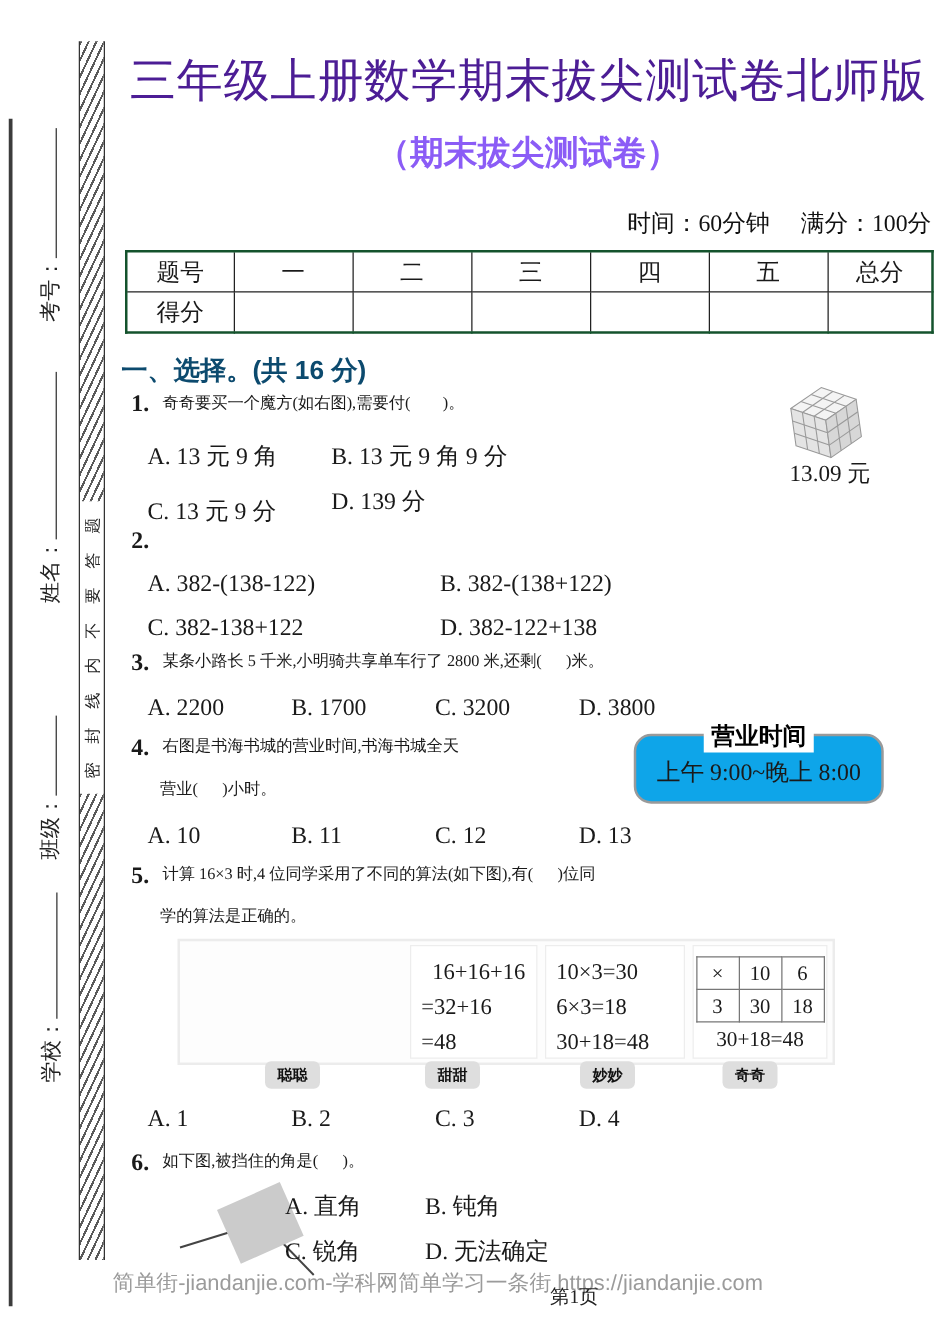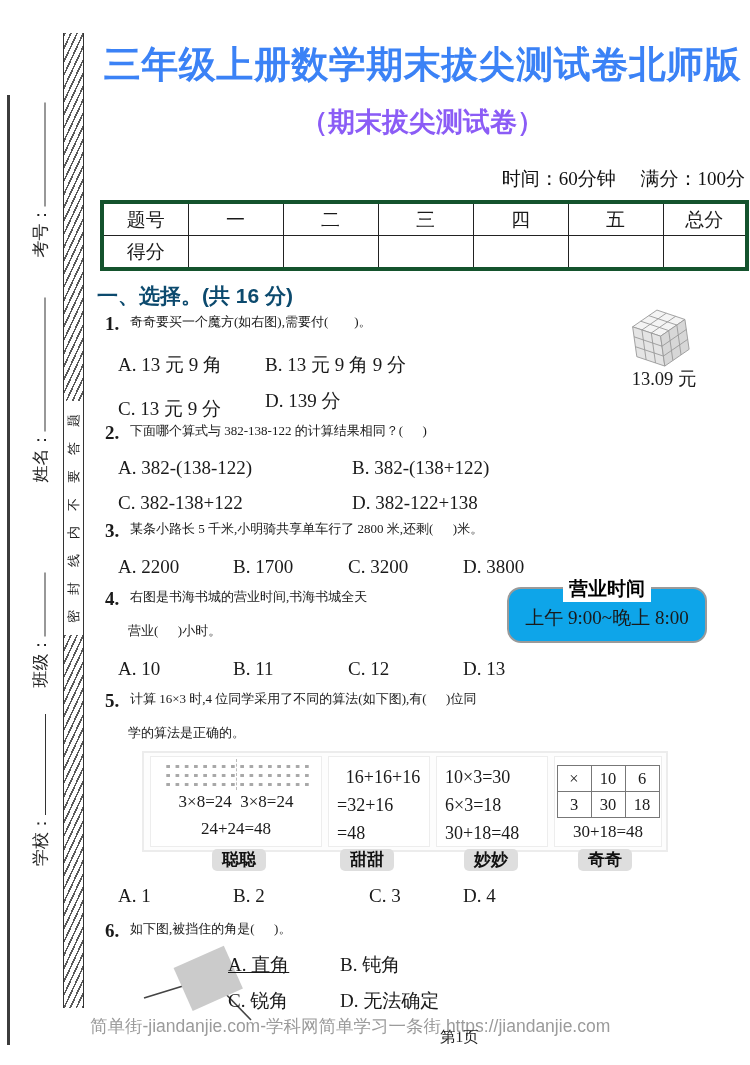--- a/index.html
+++ b/index.html
@@ -26,32 +26,32 @@
   }
   .hatch-top { height:368px; }
   .hatch-bottom { flex:1; }
   .seal-chars { display:flex; flex-direction:column; align-items:center; padding:5px 0; }
   .seal-chars span { display:block; font-size:13px; line-height:1; margin:7.5px 0; transform:rotate(-90deg); color:#222; }
 
   
   .title {
     position:absolute; left:95px; top:40px; width:655px; text-align:center;
     font-family:"Liberation Sans","DejaVu Sans",sans-serif;
-    font-weight:bold; font-size:37px; letter-spacing:0.5px; color:#3b82f6;
+    font-weight:normal; font-size:37px; letter-spacing:0.5px; color:#4c1d95;
   }
   .subtitle {
     position:absolute; left:95px; top:104px; width:655px; text-align:center;
     font-family:"Liberation Sans","DejaVu Sans",sans-serif;
     font-weight:bold; font-size:27px; color:#8b5cf6;
   }
   .time-info { position:absolute; left:340px; top:166px; width:405px; text-align:right; font-size:19px; color:#111; }
   .time-info span { margin-left:20px; }
 
   
-  .score-table { position:absolute; left:100px; top:200px; width:645px; border-collapse:collapse; table-layout:fixed; border:4px solid #14532d; }
+  .score-table { position:absolute; left:100px; top:200px; width:645px; border-collapse:collapse; table-layout:fixed; border:2px solid #14532d; }
   .score-table td { border:1.6px solid #222; height:31px; text-align:center; font-size:19px; padding:0; }
 
   
   .section-heading { position:absolute; left:97px; top:282px; font-weight:bold; font-size:21px; color:#0c4a6e; font-family:"Liberation Sans","DejaVu Sans",sans-serif; }
   .q-num { position:absolute; font-weight:bold; font-size:19px; white-space:pre; }
   .q-text { position:absolute; font-size:13px; white-space:pre; }
   .opt { position:absolute; font-size:19px; white-space:pre; }
 
   
   .cube-caption { position:absolute; left:608px; top:366px; width:112px; text-align:center; font-size:18.5px; }
@@ -76,21 +76,21 @@
   .dots {
     position:relative; width:148px; height:27px; margin:4px auto 0;
     background-image:radial-gradient(circle,#a8a8a8 1.7px,transparent 2px);
     background-size:9.25px 9px; background-position:1.5px 1px;
   }
   .dots-divider { position:absolute; left:50%; top:-2px; height:31px; border-left:1px dashed #bbb; }
   .mini-table { border-collapse:collapse; margin:8px auto 0; }
   .mini-table td { border:1.3px solid #777; width:33px; height:25px; text-align:center; font-size:16.5px; padding:0; }
   .tag {
     position:absolute; top:849px; background:#dedede; color:#111;
-    font-weight:bold; font-size:17px; line-height:22px; padding:0 10px; border-radius:5px; white-space:nowrap;
+    font-weight:bold; font-size:12px; line-height:22px; padding:0 10px; border-radius:5px; white-space:nowrap;
   }
 
   
   .footer-text { position:absolute; left:90px; top:1014px; width:620px; font-size:17.5px; color:#9b9b9b; font-family:"Liberation Sans","DejaVu Sans",sans-serif; white-space:nowrap; }
   .page-num { position:absolute; left:440px; top:1027px; font-size:15.5px; color:#222; }
 </style>
 </head>
 <body>
 
 <div class="page">
@@ -187,21 +187,20 @@
         <line x1="7" y1="39.3" x2="35" y2="53.3"></line>
       <line x1="44.3" y1="27.3" x2="44.3" y2="59.3"></line>
         <line x1="53.7" y1="22.7" x2="53.7" y2="54.7"></line>
       <line x1="35" y1="42.7" x2="63" y2="28.7"></line>
         <line x1="35" y1="53.3" x2="63" y2="39.3"></line>
     </g>
   </svg>
   <div class="cube-caption">13.09 元</div>
 
   <div class="q-num" style="left:105px; top:422px;">2.</div>
-  <div class="q-text" style="left:130px; top:422px;">下面哪个算式与 382-138-122 的计算结果相同？(      )</div>
   <div class="opt" style="left:118px; top:457px;">A. 382-(138-122)</div>
   <div class="opt" style="left:352px; top:457px;">B. 382-(138+122)</div>
   <div class="opt" style="left:118px; top:492px;">C. 382-138+122</div>
   <div class="opt" style="left:352px; top:492px;">D. 382-122+138</div>
 
   <div class="q-num" style="left:105px; top:520px;">3.</div>
   <div class="q-text" style="left:130px; top:520px;">某条小路长 5 千米,小明骑共享单车行了 2800 米,还剩(      )米。</div>
   <div class="opt" style="left:118px; top:556px;">A. 2200</div>
   <div class="opt" style="left:233px; top:556px;">B. 1700</div>
   <div class="opt" style="left:348px; top:556px;">C. 3200</div>
@@ -217,27 +216,20 @@
   <div class="opt" style="left:118px; top:658px;">A. 10</div>
   <div class="opt" style="left:233px; top:658px;">B. 11</div>
   <div class="opt" style="left:348px; top:658px;">C. 12</div>
   <div class="opt" style="left:463px; top:658px;">D. 13</div>
 
   <div class="q-num" style="left:105px; top:690px;">5.</div>
   <div class="q-text" style="left:130px; top:690px;">计算 16×3 时,4 位同学采用了不同的算法(如下图),有(      )位同</div>
   <div class="q-text" style="left:128px; top:724px;">学的算法是正确的。</div>
 
   <div class="methods-box">
-    <div class="panel" style="left:6px; width:170px;">
-      <div class="dots">
-        <div class="dots-divider"></div>
-      </div>
-      <div class="p-line">3×8=24  3×8=24</div>
-      <div class="p-line">24+24=48</div>
-    </div>
     <div class="panel" style="left:184px; width:100px;">
       <div class="p-line-left" style="padding-top:6px;text-align:center;">16+16+16</div>
       <div class="p-line-left">=32+16</div>
       <div class="p-line-left">=48</div>
     </div>
     <div class="panel" style="left:292px; width:110px;">
       <div class="p-line-left" style="padding-top:6px;">10×3=30</div>
       <div class="p-line-left">6×3=18</div>
       <div class="p-line-left">30+18=48</div>
     </div>
@@ -259,31 +251,31 @@
       <div class="p-line">30+18=48</div>
     </div>
   </div>
   <div class="tag" style="left:212px;">聪聪</div>
   <div class="tag" style="left:340px;">甜甜</div>
   <div class="tag" style="left:464px;">妙妙</div>
   <div class="tag" style="left:578px;">奇奇</div>
 
   <div class="opt" style="left:118px; top:885px;">A. 1</div>
   <div class="opt" style="left:233px; top:885px;">B. 2</div>
-  <div class="opt" style="left:348px; top:885px;margin-left:21px;">C. 3</div>
+  <div class="opt" style="left:348px; top:885px;">C. 3</div>
   <div class="opt" style="left:463px; top:885px;">D. 4</div>
 
   <div class="q-num" style="left:105px; top:920px;">6.</div>
   <div class="q-text" style="left:130px; top:920px;">如下图,被挡住的角是(      )。</div>
   <svg width="125" height="85" viewBox="0 0 125 85" style="position:absolute; left:138px; top:942px;">
     <line x1="45" y1="44" x2="6" y2="56" stroke="#444" stroke-width="1.6"></line>
     <line x1="80" y1="44" x2="113" y2="78" stroke="#444" stroke-width="1.6"></line>
     <rect x="43" y="13" width="55" height="47" fill="#cbcbcb" transform="rotate(-24 70 37)"></rect>
   </svg>
-  <div class="opt" style="left:228px; top:952px;text-decoration:underline;">A. 直角</div>
+  <div class="opt" style="left:228px; top:952px;">A. 直角</div>
   <div class="opt" style="left:340px; top:952px;">B. 钝角</div>
   <div class="opt" style="left:228px; top:988px;">C. 锐角</div>
   <div class="opt" style="left:340px; top:988px;">D. 无法确定</div>
 
   <div class="footer-text">简单街-jiandanjie.com-学科网简单学习一条街 https://jiandanjie.com</div>
   <div class="page-num">第1页</div>
 
 </div>
 
 </body></html>

